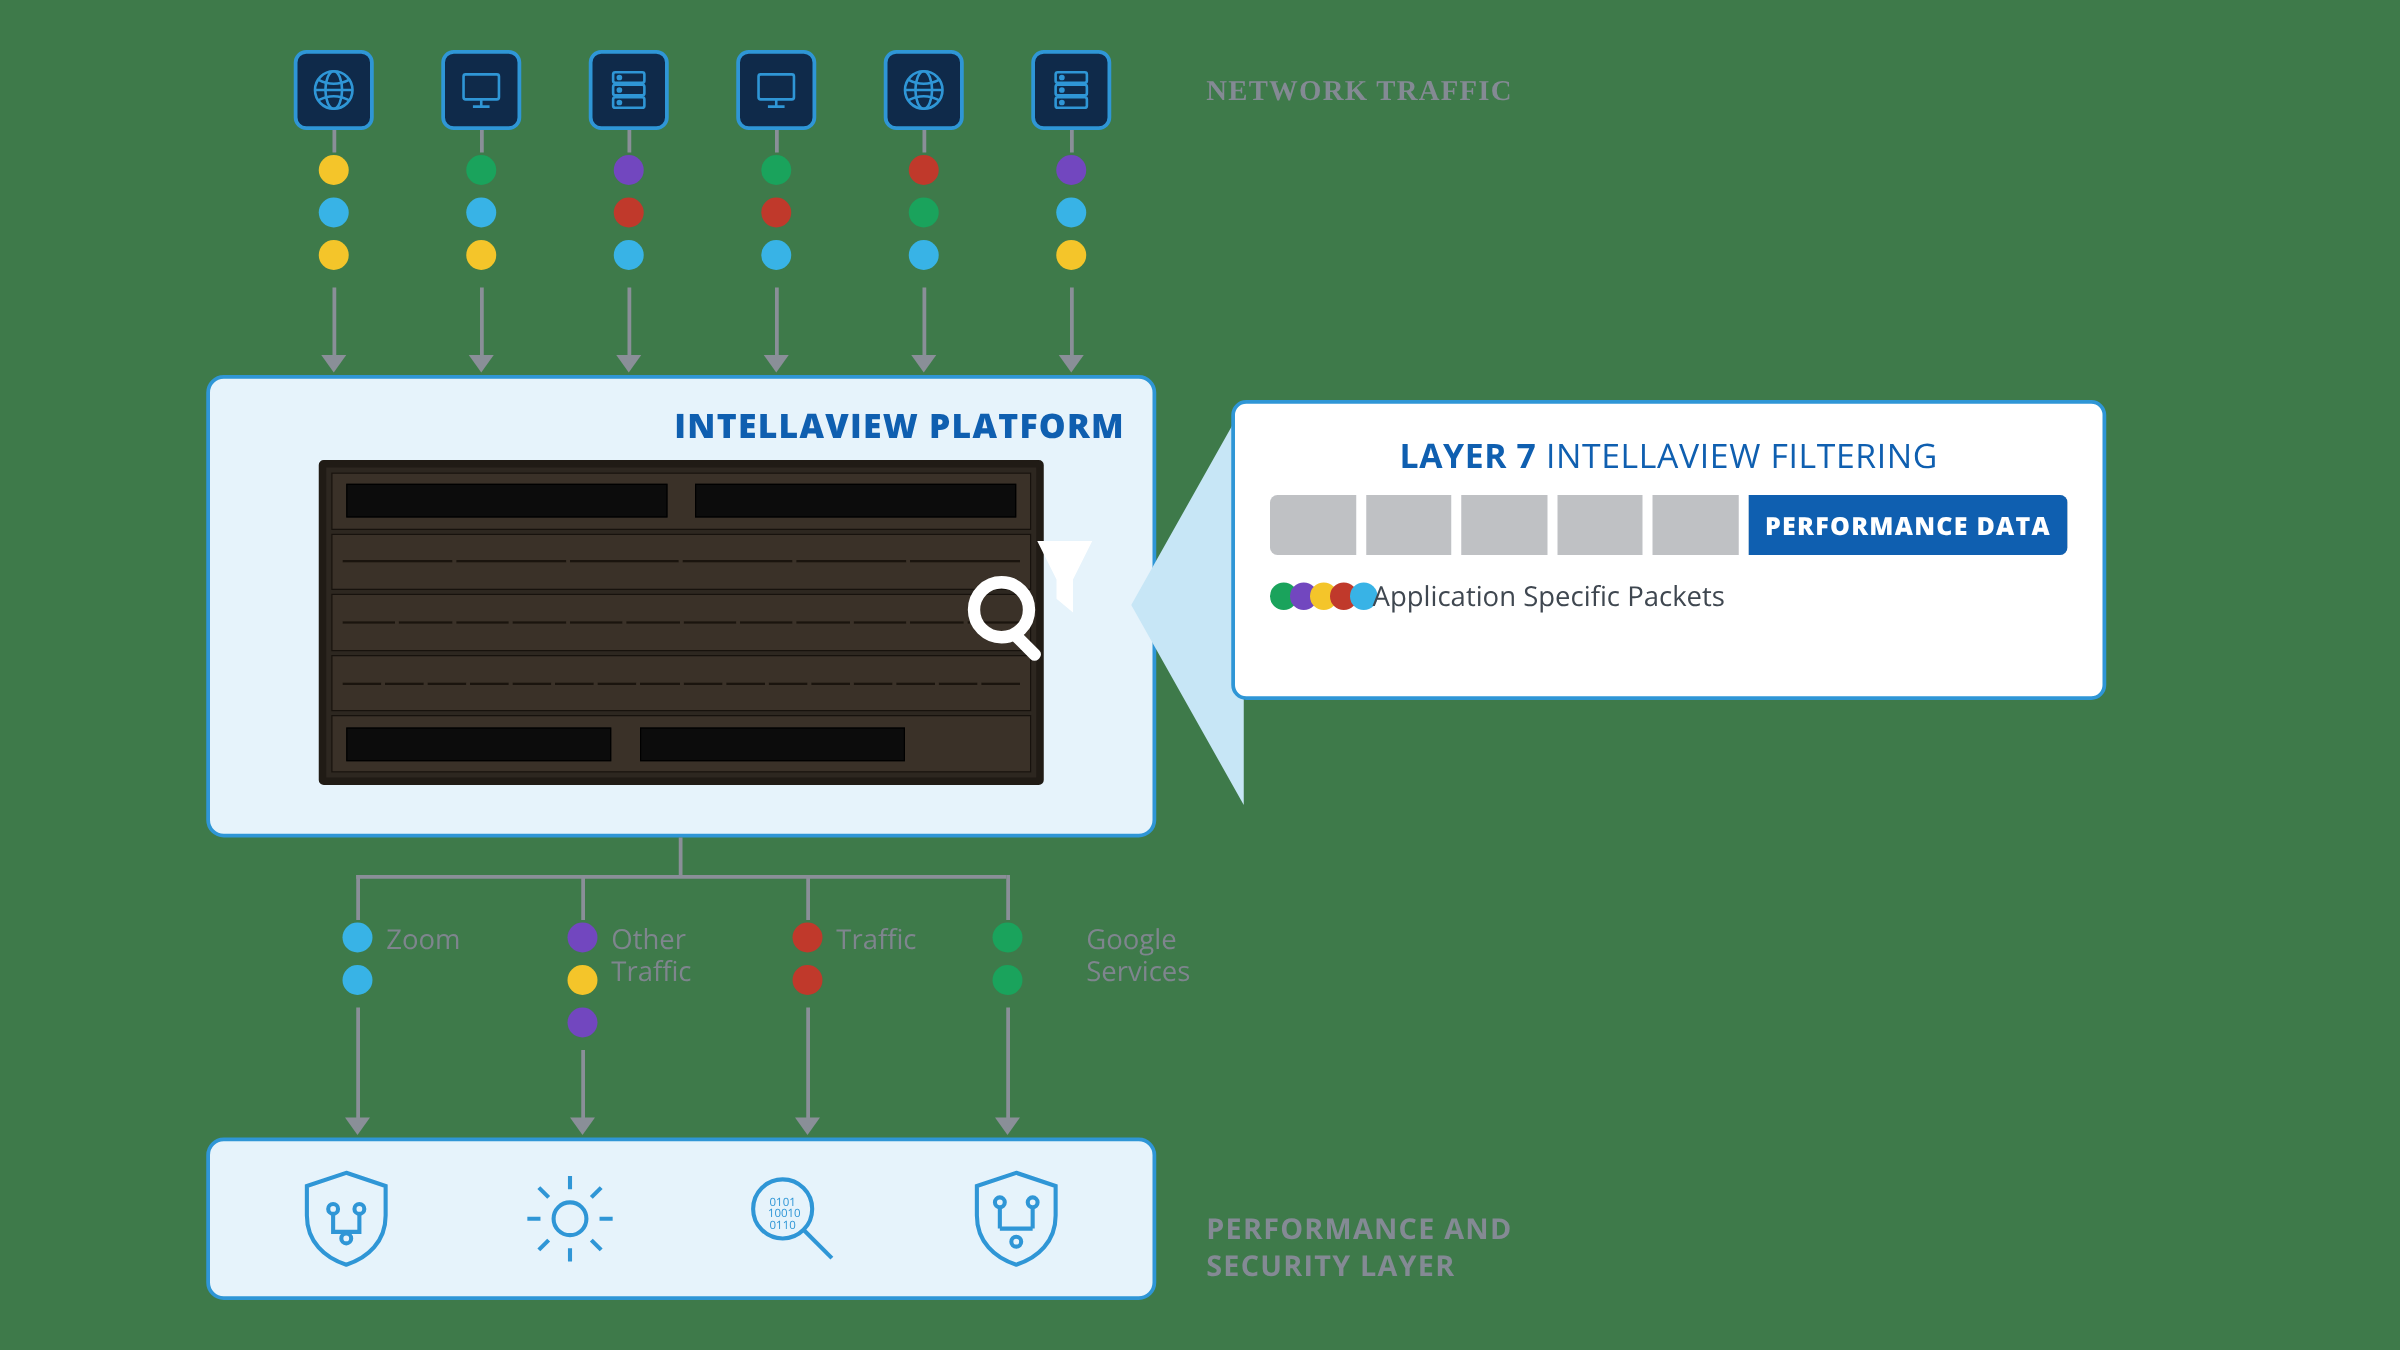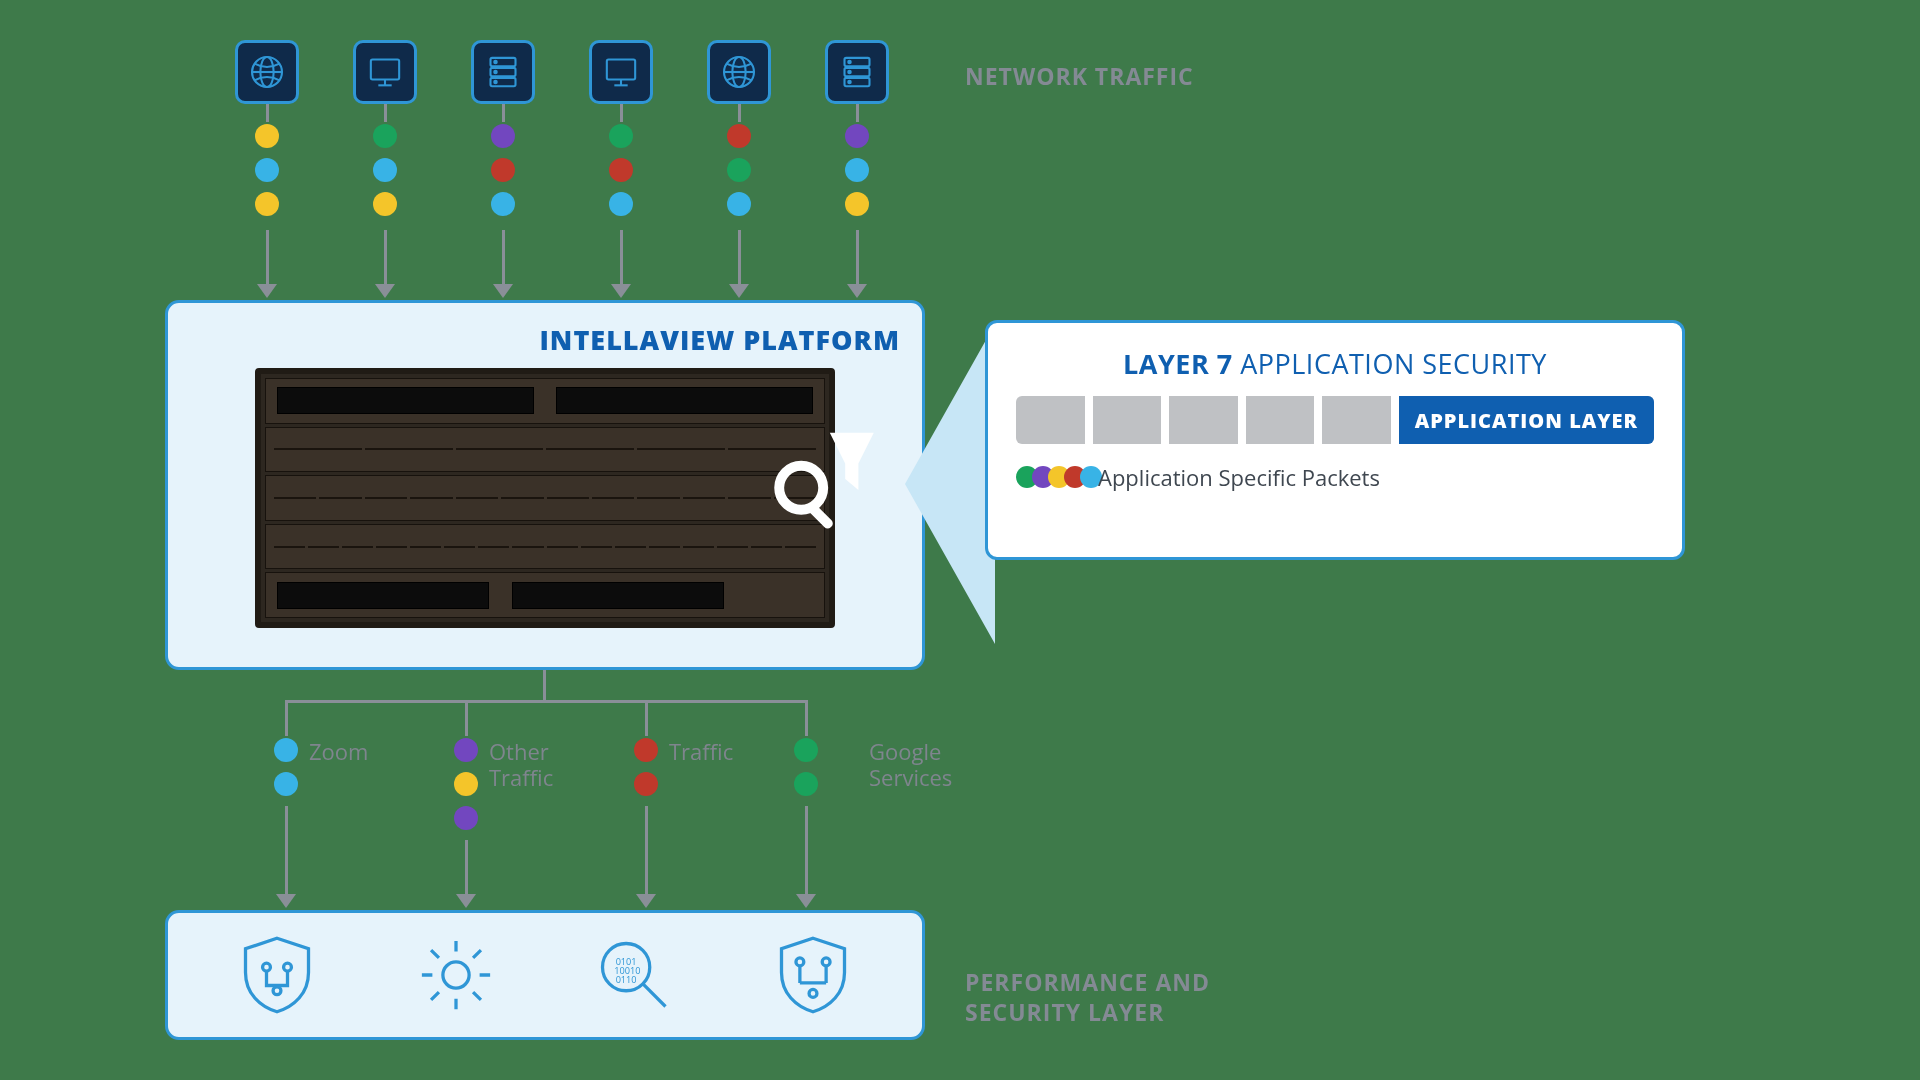--- a/index.html
+++ b/index.html
@@ -141,21 +141,21 @@
   .tool { width: 90px; height: 90px; display:flex; align-items:center; justify-content:center; }
   .tool svg { stroke: #2f96d6; fill: none; stroke-width: 2.5; }
   
   .branch { position: absolute; background: #8a8f98; }
 </style>
 </head>
 <body>
 
 <div class="diagram">
 
-  <div class="section-label" style="left:800px; top:20px;">NETWORK TRAFFIC</div>
+  <div class="section-label" style="left:800px; top:20px;font-family:Liberation Serif, serif;">NETWORK TRAFFIC</div>
 
   <div class="src-row" id="src-row">
       <div class="src-icon">
         <svg viewBox="0 0 48 48" width="40" height="40">
           <circle cx="24" cy="24" r="18"></circle>
           <ellipse cx="24" cy="24" rx="8" ry="18"></ellipse>
           <line x1="6" y1="24" x2="42" y2="24"></line>
           <path d="M9 14 Q24 22 39 14 M9 34 Q24 26 39 34"></path>
         </svg>
       </div>
@@ -268,29 +268,29 @@
       <circle cx="32" cy="58" r="20" stroke="#fff" stroke-width="9" fill="none"></circle>
       <rect x="44" y="72" width="26" height="9" rx="4" transform="rotate(45 44 72)" fill="#fff"></rect>
       <path d="M58 8 H98 L84 36 V60 L72 50 V36 Z" fill="#fff"></path>
     </svg>
   </div>
 
   <div class="callout-tri"></div>
 
   <div class="filter-panel">
     <div class="filter-title">
-      <span class="b">LAYER 7</span><span> APPLICATION SECURITY</span>
+      <span class="b">LAYER 7</span><span> INTELLAVIEW FILTERING</span>
     </div>
     <div class="header-bar">
       <div class="hseg"></div>
         <div class="hseg"></div>
         <div class="hseg"></div>
         <div class="hseg"></div>
         <div class="hseg"></div>
-      <div class="hdata">APPLICATION LAYER</div>
+      <div class="hdata">PERFORMANCE DATA</div>
     </div>
     <div class="legend">
       <div class="dots" id="legend-dots">
           <div class="dot c-green"></div>
           <div class="dot c-purple"></div>
           <div class="dot c-yellow"></div>
           <div class="dot c-red"></div>
           <div class="dot c-blue"></div>
         </div>
       <span>Application Specific Packets</span>

